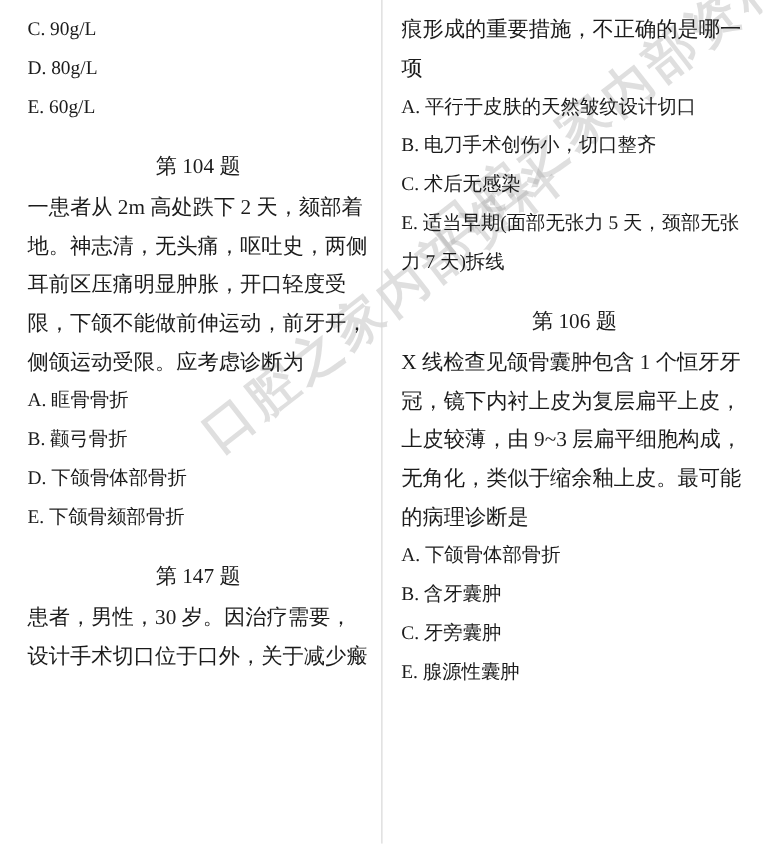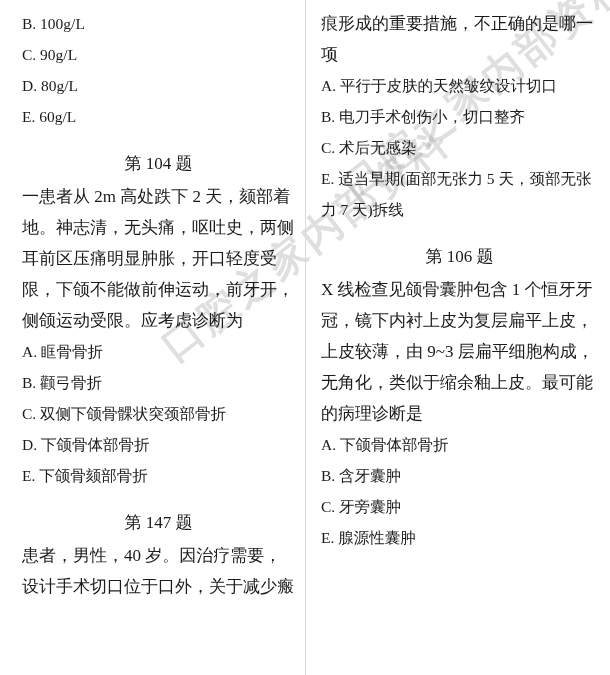--- a/index.html
+++ b/index.html
@@ -92,36 +92,34 @@
 
 <div class="page">
 
   <div class="watermark">
     <div class="wm-text wm1">口腔之家内部资料</div>
     <div class="wm-text wm2">口腔之家内部资料</div>
   </div>
 
   <div class="column col-left">
 
-    <div class="opt">B. 100g/L</div>
     <div class="opt">C. 90g/L</div>
     <div class="opt">D. 80g/L</div>
     <div class="opt">E. 60g/L</div>
 
     <div class="qtitle">第 104 题</div>
     <div class="stem">一患者从 2m 高处跌下 2 天，颏部着地。神志清，无头痛，呕吐史，两侧耳前区压痛明显肿胀，开口轻度受限，下颌不能做前伸运动，前牙开，侧颌运动受限。应考虑诊断为</div>
 
     <div class="opt">A. 眶骨骨折</div>
     <div class="opt">B. 颧弓骨折</div>
-    <div class="opt">C. 双侧下颌骨髁状突颈部骨折</div>
     <div class="opt">D. 下颌骨体部骨折</div>
     <div class="opt">E. 下颌骨颏部骨折</div>
 
     <div class="qtitle">第 147 题</div>
-    <div class="stem">患者，男性，40 岁。因治疗需要，设计手术切口位于口外，关于减少瘢</div>
+    <div class="stem">患者，男性，30 岁。因治疗需要，设计手术切口位于口外，关于减少瘢</div>
 
   </div>
 
   <div class="divider"></div>
 
   <div class="column col-right">
 
     <div class="stem">痕形成的重要措施，不正确的是哪一项</div>
 
     <div class="opt gap-top">A. 平行于皮肤的天然皱纹设计切口</div>

